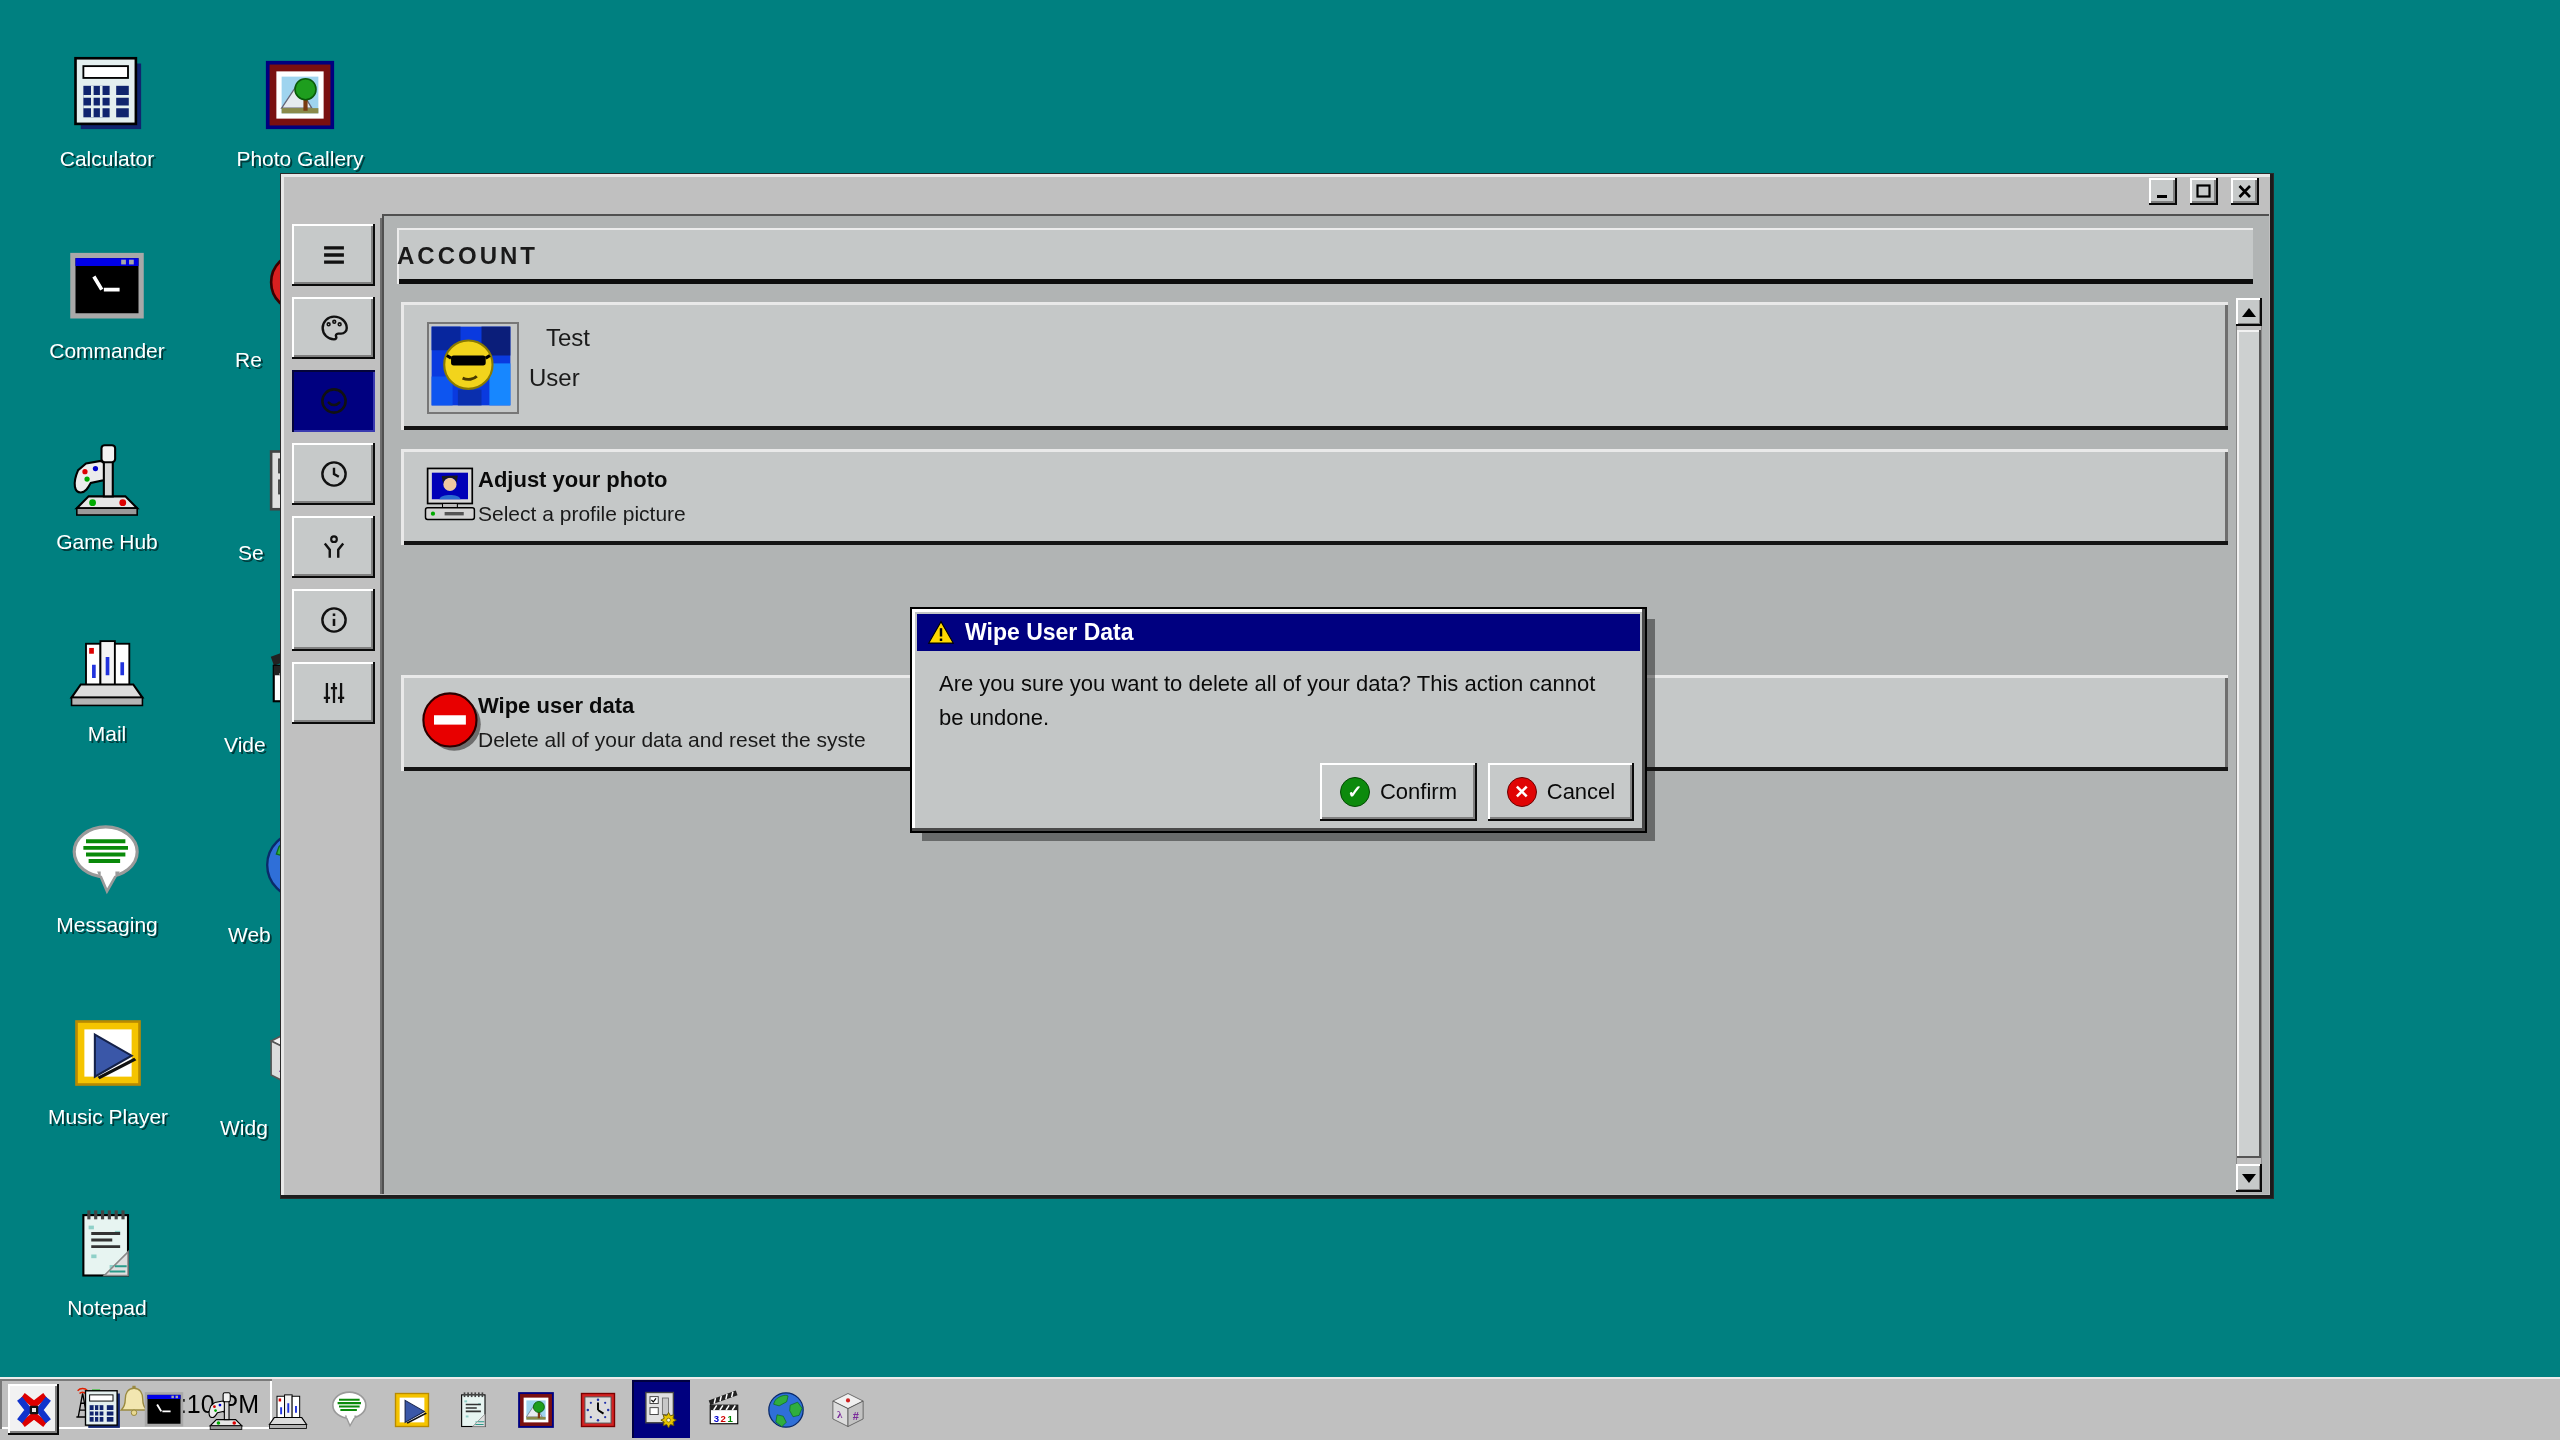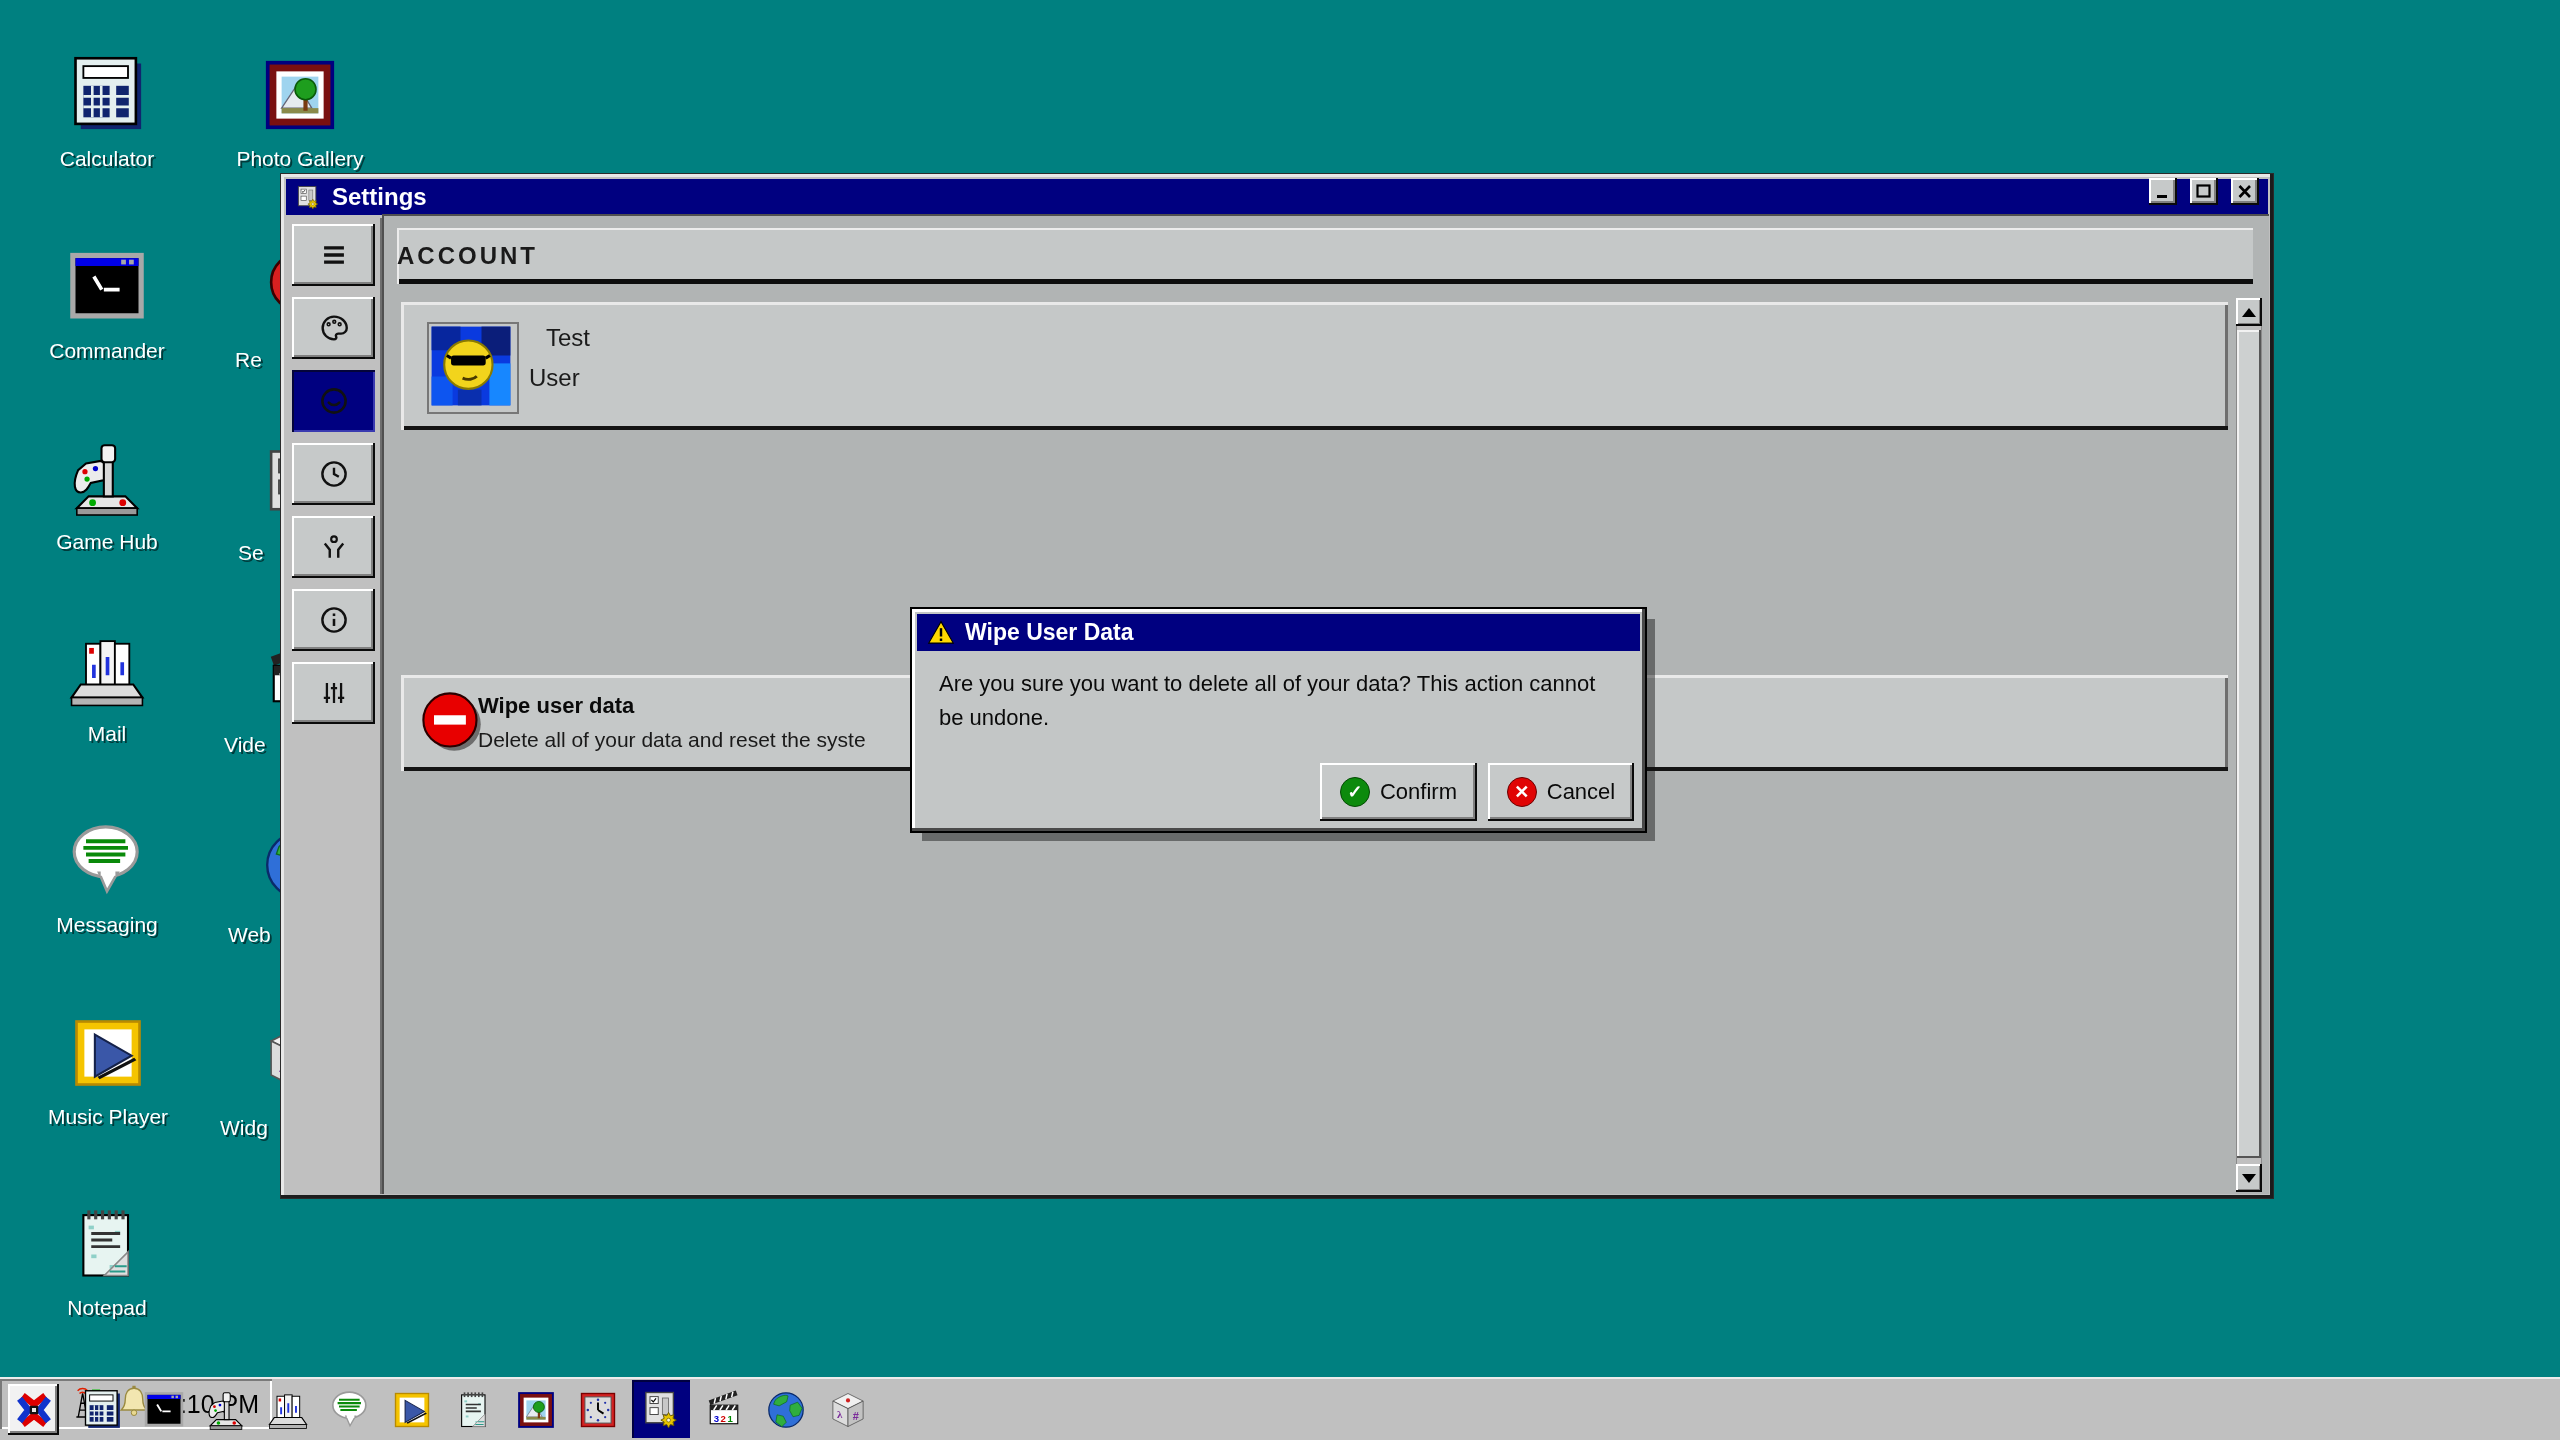--- a/index.html
+++ b/index.html
@@ -405,26 +405,20 @@
 </div>
 <div class="abs dic-label-left" style="left:228px;top:913px">Web</div>
 <div class="abs clipbox" style="left:258px;top:1016px;width:23px;height:84px">
   <div><svg viewBox="0 0 32 32" width="84" height="84">
         <use href="#ic-cube"></use>
       </svg></div>
 </div>
 <div class="abs dic-label-left" style="left:220px;top:1106px">Widg</div>
 
 <div class="abs window">
-  <div class="abs titlebar">
-    <span class="tb-appicon"><svg viewBox="0 0 32 32">
-          <use href="#ic-gear"></use>
-        </svg></span>
-    <span class="titlebar-title">Settings</span>
-  </div>
   <div class="win-controls">
     <div class="wbtn bev-btn">
         <svg width="16" height="15" viewBox="0 0 16 15">
           <rect x="2" y="11" width="10" height="3" fill="#000"></rect>
         </svg>
       </div>
     <div class="wbtn bev-btn">
         <svg width="16" height="15" viewBox="0 0 16 15">
           <rect x="1.5" y="1.5" width="12" height="11" fill="none" stroke="#000" stroke-width="2.2"></rect>
         </svg>
@@ -480,20 +474,27 @@
     </div>
 
     <div class="abs card" style="top:88px;height:128px">
       <div class="avatar-box"><svg viewBox="0 0 32 32">
             <use href="#ic-avatar"></use>
           </svg></div>
       <div class="profile-line1">Test</div>
       <div class="profile-line2">User</div>
     </div>
 
+    <div class="abs card" style="top:235px;height:96px">
+      <div class="card-ic"><svg viewBox="0 0 32 32">
+            <use href="#ic-monitoruser"></use>
+          </svg></div>
+      <div class="card-title">Adjust your photo</div>
+      <div class="card-sub">Select a profile picture</div>
+    </div>
 
 
     <div class="abs card" style="top:461px;height:96px">
       <div class="card-ic"><svg viewBox="0 0 32 32">
             <use href="#ic-noentry"></use>
           </svg></div>
       <div class="card-title">Wipe user data</div>
       <div class="card-sub">Delete all of your data and reset the syste</div>
     </div>
   </div>

